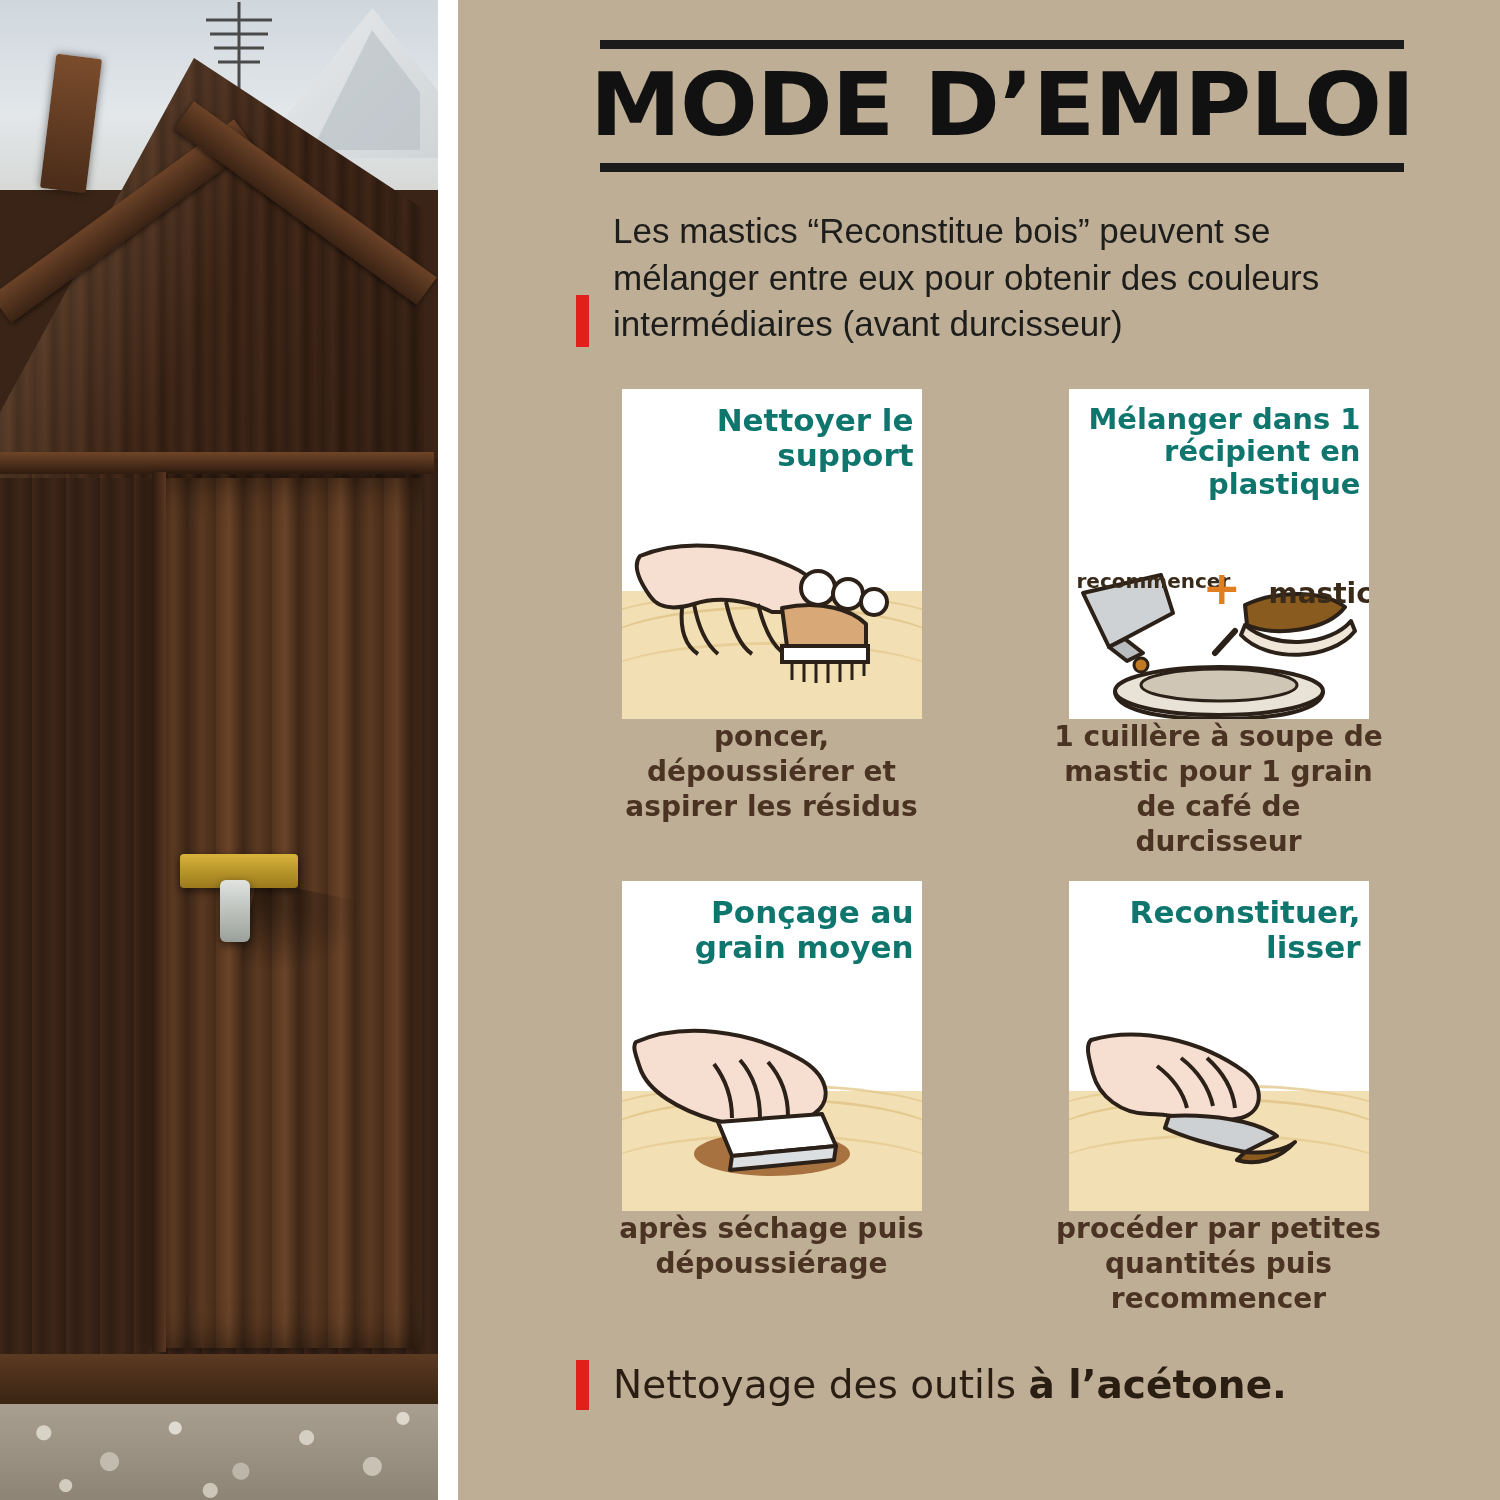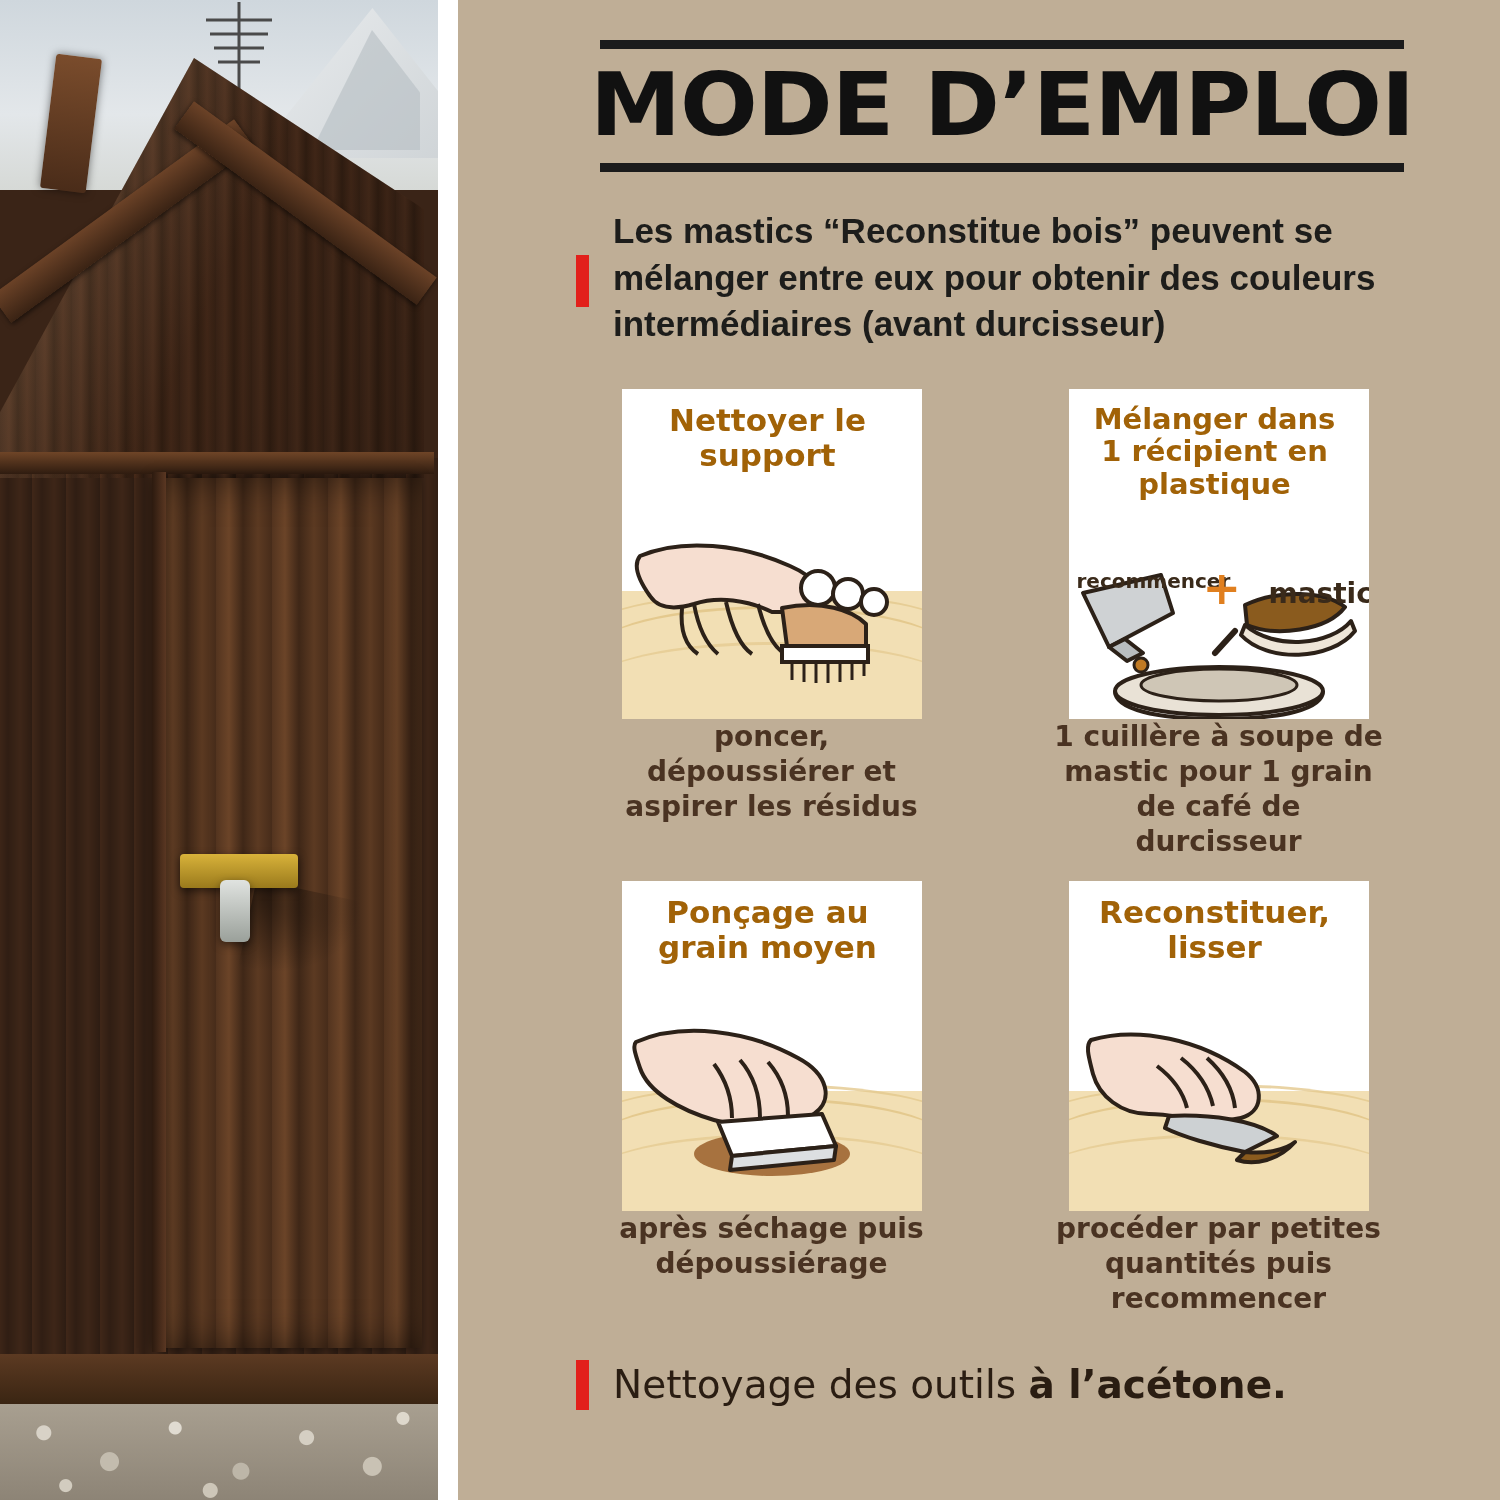--- a/index.html
+++ b/index.html
@@ -231,23 +231,22 @@
     font-size: 88px;
     letter-spacing: -1px;
     line-height: 1.05;
     color: #111111;
     text-align: center;
     padding: 10px 0 6px 0;
     transform: scaleX(1.04);
   }
   .intro {
     display: flex;
-    align-items: center;
+    align-items: flex-end;
     margin: 36px 96px 0 118px;
-    font-weight: bold;
   }
   .red-bar {
     flex: 0 0 auto;
     width: 13px;
     background: #e2201b;
     margin-right: 24px;
   }
   .intro .red-bar { height: 52px; margin-top: 6px; }
   .intro-text {
     font-family: "Liberation Sans", sans-serif;
@@ -273,23 +272,23 @@
     width: 300px;
     height: 330px;
     position: relative;
     overflow: hidden;
   }
   .card-title {
     font-family: "DejaVu Sans", sans-serif;
     font-weight: bold;
     font-size: 31px;
     line-height: 1.12;
-    color: #a16207;
-    text-align: center;
-    padding: 14px 20px 0 12px;
+    color: #0f766e;
+    text-align: right;
+    padding: 14px 8px 0 12px;
   }
   .card-title.small {
     font-size: 29px;
   }
   .caption {
     font-family: "DejaVu Sans", sans-serif;
     font-weight: bold;
     font-size: 28px;
     line-height: 1.25;
     color: #4a3322;

